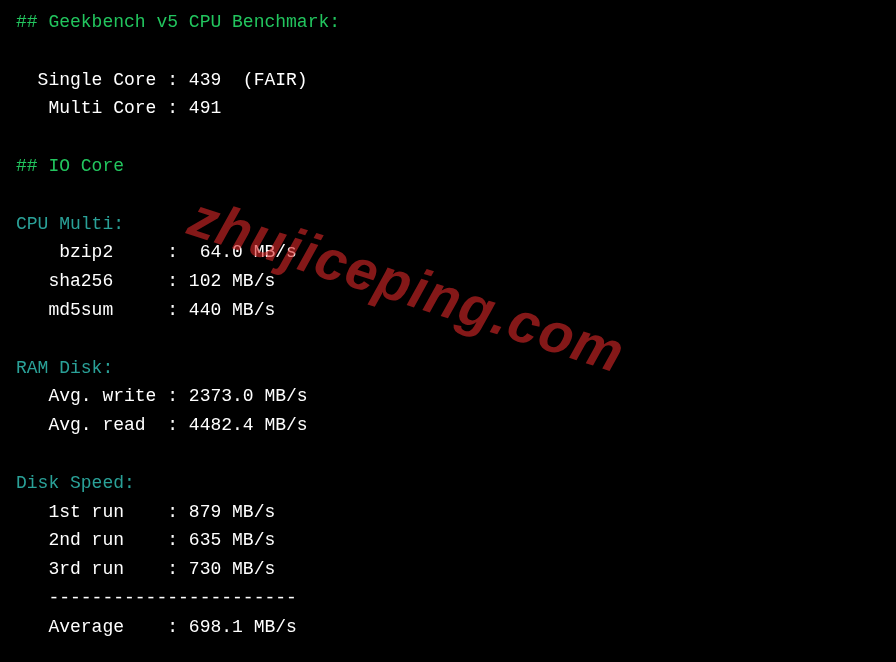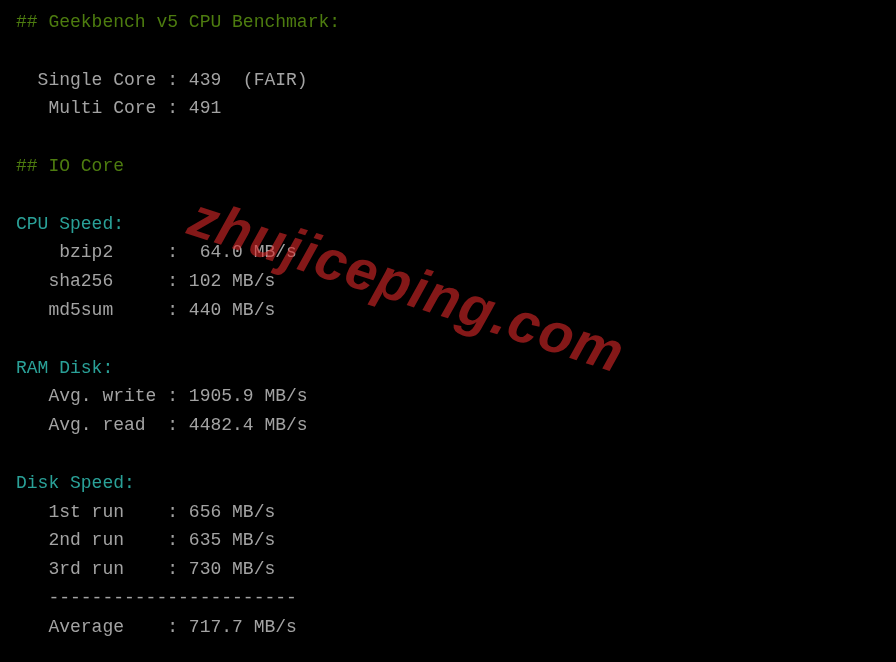--- a/index.html
+++ b/index.html
@@ -13,28 +13,28 @@
       height: 662px;
       font-family: 'Consolas', 'Courier New', monospace;
       font-size: 18px;
       line-height: 1.6;
       color: #ccc;
       padding: 8px 16px;
       position: relative;
       overflow: hidden;
     }
     .header {
-      color: #4d7c0f;
+      color: #22c55e;
     }
     .section-label {
       color: #2aa198;
     }
     .line {
       white-space: pre;
-      color: #a3a3a3;
+      color: #ffffff;
     }
     .watermark {
       position: absolute;
       top: 240px;
       left: 180px;
       font-size: 56px;
       font-weight: bold;
       font-style: italic;
       font-family: Arial, sans-serif;
       color: rgba(220, 40, 40, 0.6);
@@ -47,29 +47,29 @@
 </head>
 <body>
 
 <div class="header">## Geekbench v5 CPU Benchmark:</div>
 <div class="line">&nbsp;</div>
 <div class="line">  Single Core : 439  (FAIR)</div>
 <div class="line">   Multi Core : 491</div>
 <div class="line">&nbsp;</div>
 <div class="header">## IO Core</div>
 <div class="line">&nbsp;</div>
-<div class="section-label">CPU Speed:</div>
+<div class="section-label">CPU Multi:</div>
 <div class="line">    bzip2     :  64.0 MB/s</div>
 <div class="line">   sha256     : 102 MB/s</div>
 <div class="line">   md5sum     : 440 MB/s</div>
 <div class="line">&nbsp;</div>
 <div class="section-label">RAM Disk:</div>
-<div class="line">   Avg. write : 1905.9 MB/s</div>
+<div class="line">   Avg. write : 2373.0 MB/s</div>
 <div class="line">   Avg. read  : 4482.4 MB/s</div>
 <div class="line">&nbsp;</div>
 <div class="section-label">Disk Speed:</div>
-<div class="line">   1st run    : 656 MB/s</div>
+<div class="line">   1st run    : 879 MB/s</div>
 <div class="line">   2nd run    : 635 MB/s</div>
 <div class="line">   3rd run    : 730 MB/s</div>
 <div class="line">   -----------------------</div>
-<div class="line">   Average    : 717.7 MB/s</div>
+<div class="line">   Average    : 698.1 MB/s</div>
 
 <div class="watermark">zhujiceping.com</div>
 
 </body></html>

